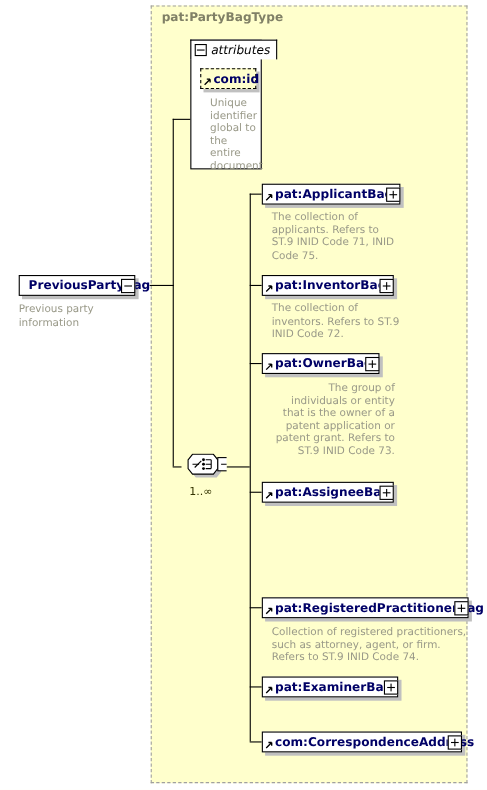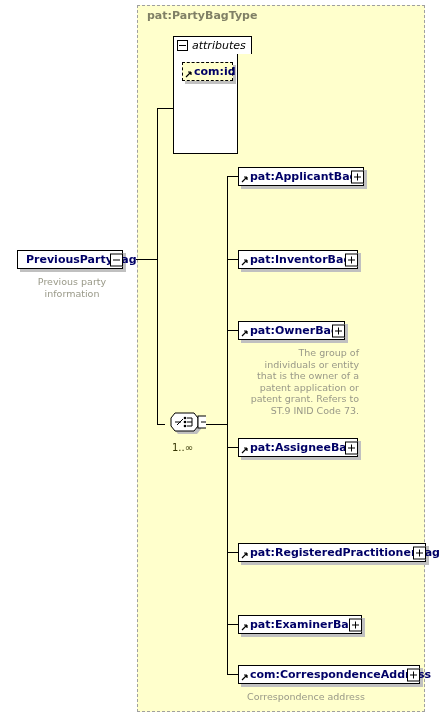--- a/index.html
+++ b/index.html
@@ -218,21 +218,21 @@
   <div class="type-container"></div>
   <div class="type-title">pat:PartyBagType</div>
 
   <div class="node root-node">
     <div class="shadow"></div>
     <div class="boxface">
       <span class="label" style="padding-left:8px;">PreviousPartyBag</span>
       <span class="expander"></span>
     </div>
   </div>
-  <div class="anno" style="left:17px; top:276px; width:110px;text-align:center;">Previous party information</div>
+  <div class="anno" style="left:17px; top:276px; width:110px;">Previous party information</div>
 
   <div class="line h" style="left:136px; top:259px; width:22px;"></div>
 
   <div class="line v" style="left:157px; top:108px; height:316px;"></div>
   <div class="line h" style="left:157px; top:108px; width:17px;"></div>
   <div class="line h" style="left:157px; top:424px; width:8px;"></div>
 
   <div class="attrs-box"></div>
   <div class="attrs-header">
     <span class="collapse-btn"></span>
@@ -241,20 +241,21 @@
 
   <div class="node dashed" style="left:182px; top:62px; width:51px; height:19px;">
     <div class="shadow"></div>
     <div class="boxface">
       <svg class="refarrow" viewBox="0 0 8 8">
         <path d="M1 7 L6 2 M6 2 L3 2 M6 2 L6 5" stroke="#000" stroke-width="1.2" fill="none"></path>
       </svg>
       <span class="label">com:id</span>
     </div>
   </div>
+  <div class="anno" style="left:191px; top:88px; width:44px;">Unique identifier global to the entire document</div>
 
   <div class="compositor">
     <svg width="42" height="26" viewBox="0 0 42 26">
 
       <path d="M10 9 L14 4 L33 4 L37 9 L37 17 L33 22 L14 22 L10 17 Z" fill="#c0c0c0"></path>
 
       <path d="M7 6 L11 1 L30 1 L34 6 L34 14 L30 19 L11 19 L7 14 Z" fill="#ffffff" stroke="#000000" stroke-width="1"></path>
 
       <path d="M11 10 L17 10" stroke="#000" stroke-width="1" fill="none"></path>
       <path d="M13 13 L19 7" stroke="#000" stroke-width="1" fill="none"></path>
@@ -283,31 +284,33 @@
   <div class="node" style="left:238px; top:167px; width:126px; height:19px;">
     <div class="shadow"></div>
     <div class="boxface">
       <svg class="refarrow" viewBox="0 0 8 8">
         <path d="M1 7 L6 2 M6 2 L3 2 M6 2 L6 5" stroke="#000" stroke-width="1.2" fill="none"></path>
       </svg>
       <span class="label">pat:ApplicantBag</span>
       <span class="expander plus"></span>
     </div>
   </div>
+  <div class="anno" style="left:247px; top:192px; width:120px;">The collection of applicants. Refers to ST.9 INID Code 71, INID Code 75.</div>
 
   <div class="node" style="left:238px; top:250px; width:120px; height:19px;">
     <div class="shadow"></div>
     <div class="boxface">
       <svg class="refarrow" viewBox="0 0 8 8">
         <path d="M1 7 L6 2 M6 2 L3 2 M6 2 L6 5" stroke="#000" stroke-width="1.2" fill="none"></path>
       </svg>
       <span class="label">pat:InventorBag</span>
       <span class="expander plus"></span>
     </div>
   </div>
+  <div class="anno" style="left:247px; top:275px; width:120px;">The collection of inventors. Refers to ST.9 INID Code 72.</div>
 
   <div class="node" style="left:238px; top:321px; width:107px; height:19px;">
     <div class="shadow"></div>
     <div class="boxface">
       <svg class="refarrow" viewBox="0 0 8 8">
         <path d="M1 7 L6 2 M6 2 L3 2 M6 2 L6 5" stroke="#000" stroke-width="1.2" fill="none"></path>
       </svg>
       <span class="label">pat:OwnerBag</span>
       <span class="expander plus"></span>
     </div>
@@ -328,20 +331,21 @@
   <div class="node" style="left:238px; top:543px; width:188px; height:19px;">
     <div class="shadow"></div>
     <div class="boxface">
       <svg class="refarrow" viewBox="0 0 8 8">
         <path d="M1 7 L6 2 M6 2 L3 2 M6 2 L6 5" stroke="#000" stroke-width="1.2" fill="none"></path>
       </svg>
       <span class="label">pat:RegisteredPractitionerBag</span>
       <span class="expander plus"></span>
     </div>
   </div>
+  <div class="anno" style="left:247px; top:569px; width:180px;">Collection of registered practitioners, such as attorney, agent, or firm. Refers to ST.9 INID Code 74.</div>
 
   <div class="node" style="left:238px; top:615px; width:124px; height:19px;">
     <div class="shadow"></div>
     <div class="boxface">
       <svg class="refarrow" viewBox="0 0 8 8">
         <path d="M1 7 L6 2 M6 2 L3 2 M6 2 L6 5" stroke="#000" stroke-width="1.2" fill="none"></path>
       </svg>
       <span class="label">pat:ExaminerBag</span>
       <span class="expander plus"></span>
     </div>
@@ -351,15 +355,14 @@
   <div class="node" style="left:238px; top:665px; width:182px; height:19px;">
     <div class="shadow"></div>
     <div class="boxface">
       <svg class="refarrow" viewBox="0 0 8 8">
         <path d="M1 7 L6 2 M6 2 L3 2 M6 2 L6 5" stroke="#000" stroke-width="1.2" fill="none"></path>
       </svg>
       <span class="label">com:CorrespondenceAddress</span>
       <span class="expander plus"></span>
     </div>
   </div>
-  <div class="anno" style="left:247px; top:691px; width:180px;">Correspondence address</div>
 
 </div>
 
 </body></html>

